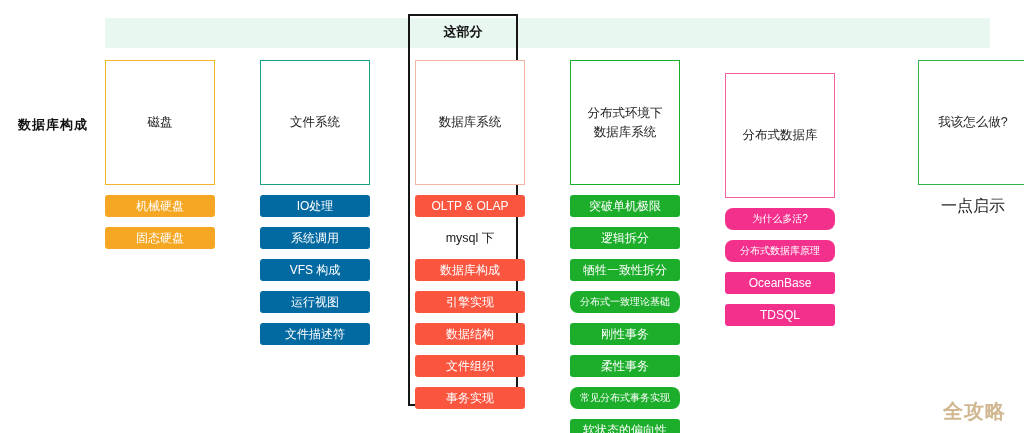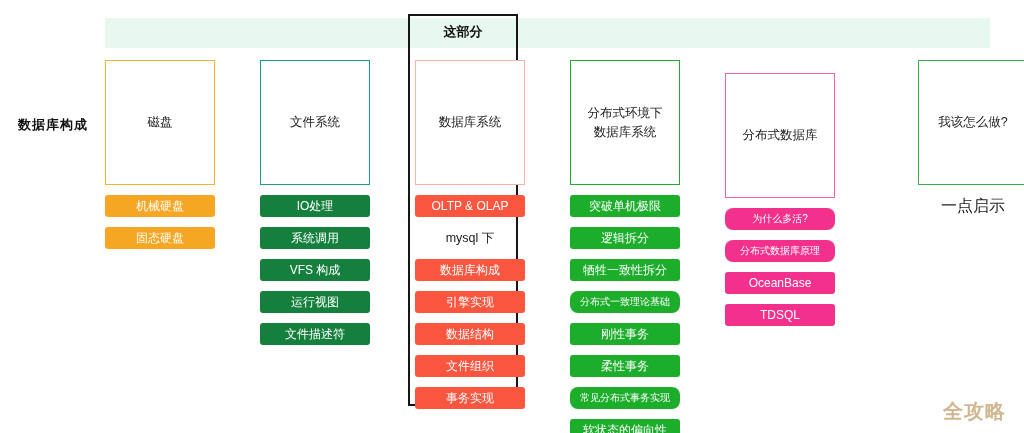--- a/index.html
+++ b/index.html
@@ -54,21 +54,21 @@
     margin-top:10px;height:22px;line-height:22px;
     text-align:center;color:#1a1a1a;font-size:12.5px;background:transparent;
   }
   .plain.note{color:#222222;font-size:16px;}
 
   
   .c-disk   .col-head{border:1.5px solid #f0b429;}
   .c-disk   .pill{background:#f5a623;}
 
   .c-fs     .col-head{border:1.5px solid #17a086;}
-  .c-fs     .pill{background:#15803d;}
+  .c-fs     .pill{background:#0369a1;}
 
   .c-db     .col-head{border:1.5px solid #f5b3a5;}
   .c-db     .pill{background:#f9553f;}
 
   .c-dist   .col-head{border:1.5px solid #18b02a;}
   .c-dist   .pill{background:#1cae2b;}
 
   .c-distdb .col-head{border:1.5px solid #f75fa3;margin-top:13px;}
   .c-distdb .pill{background:#f4308d;}
 

